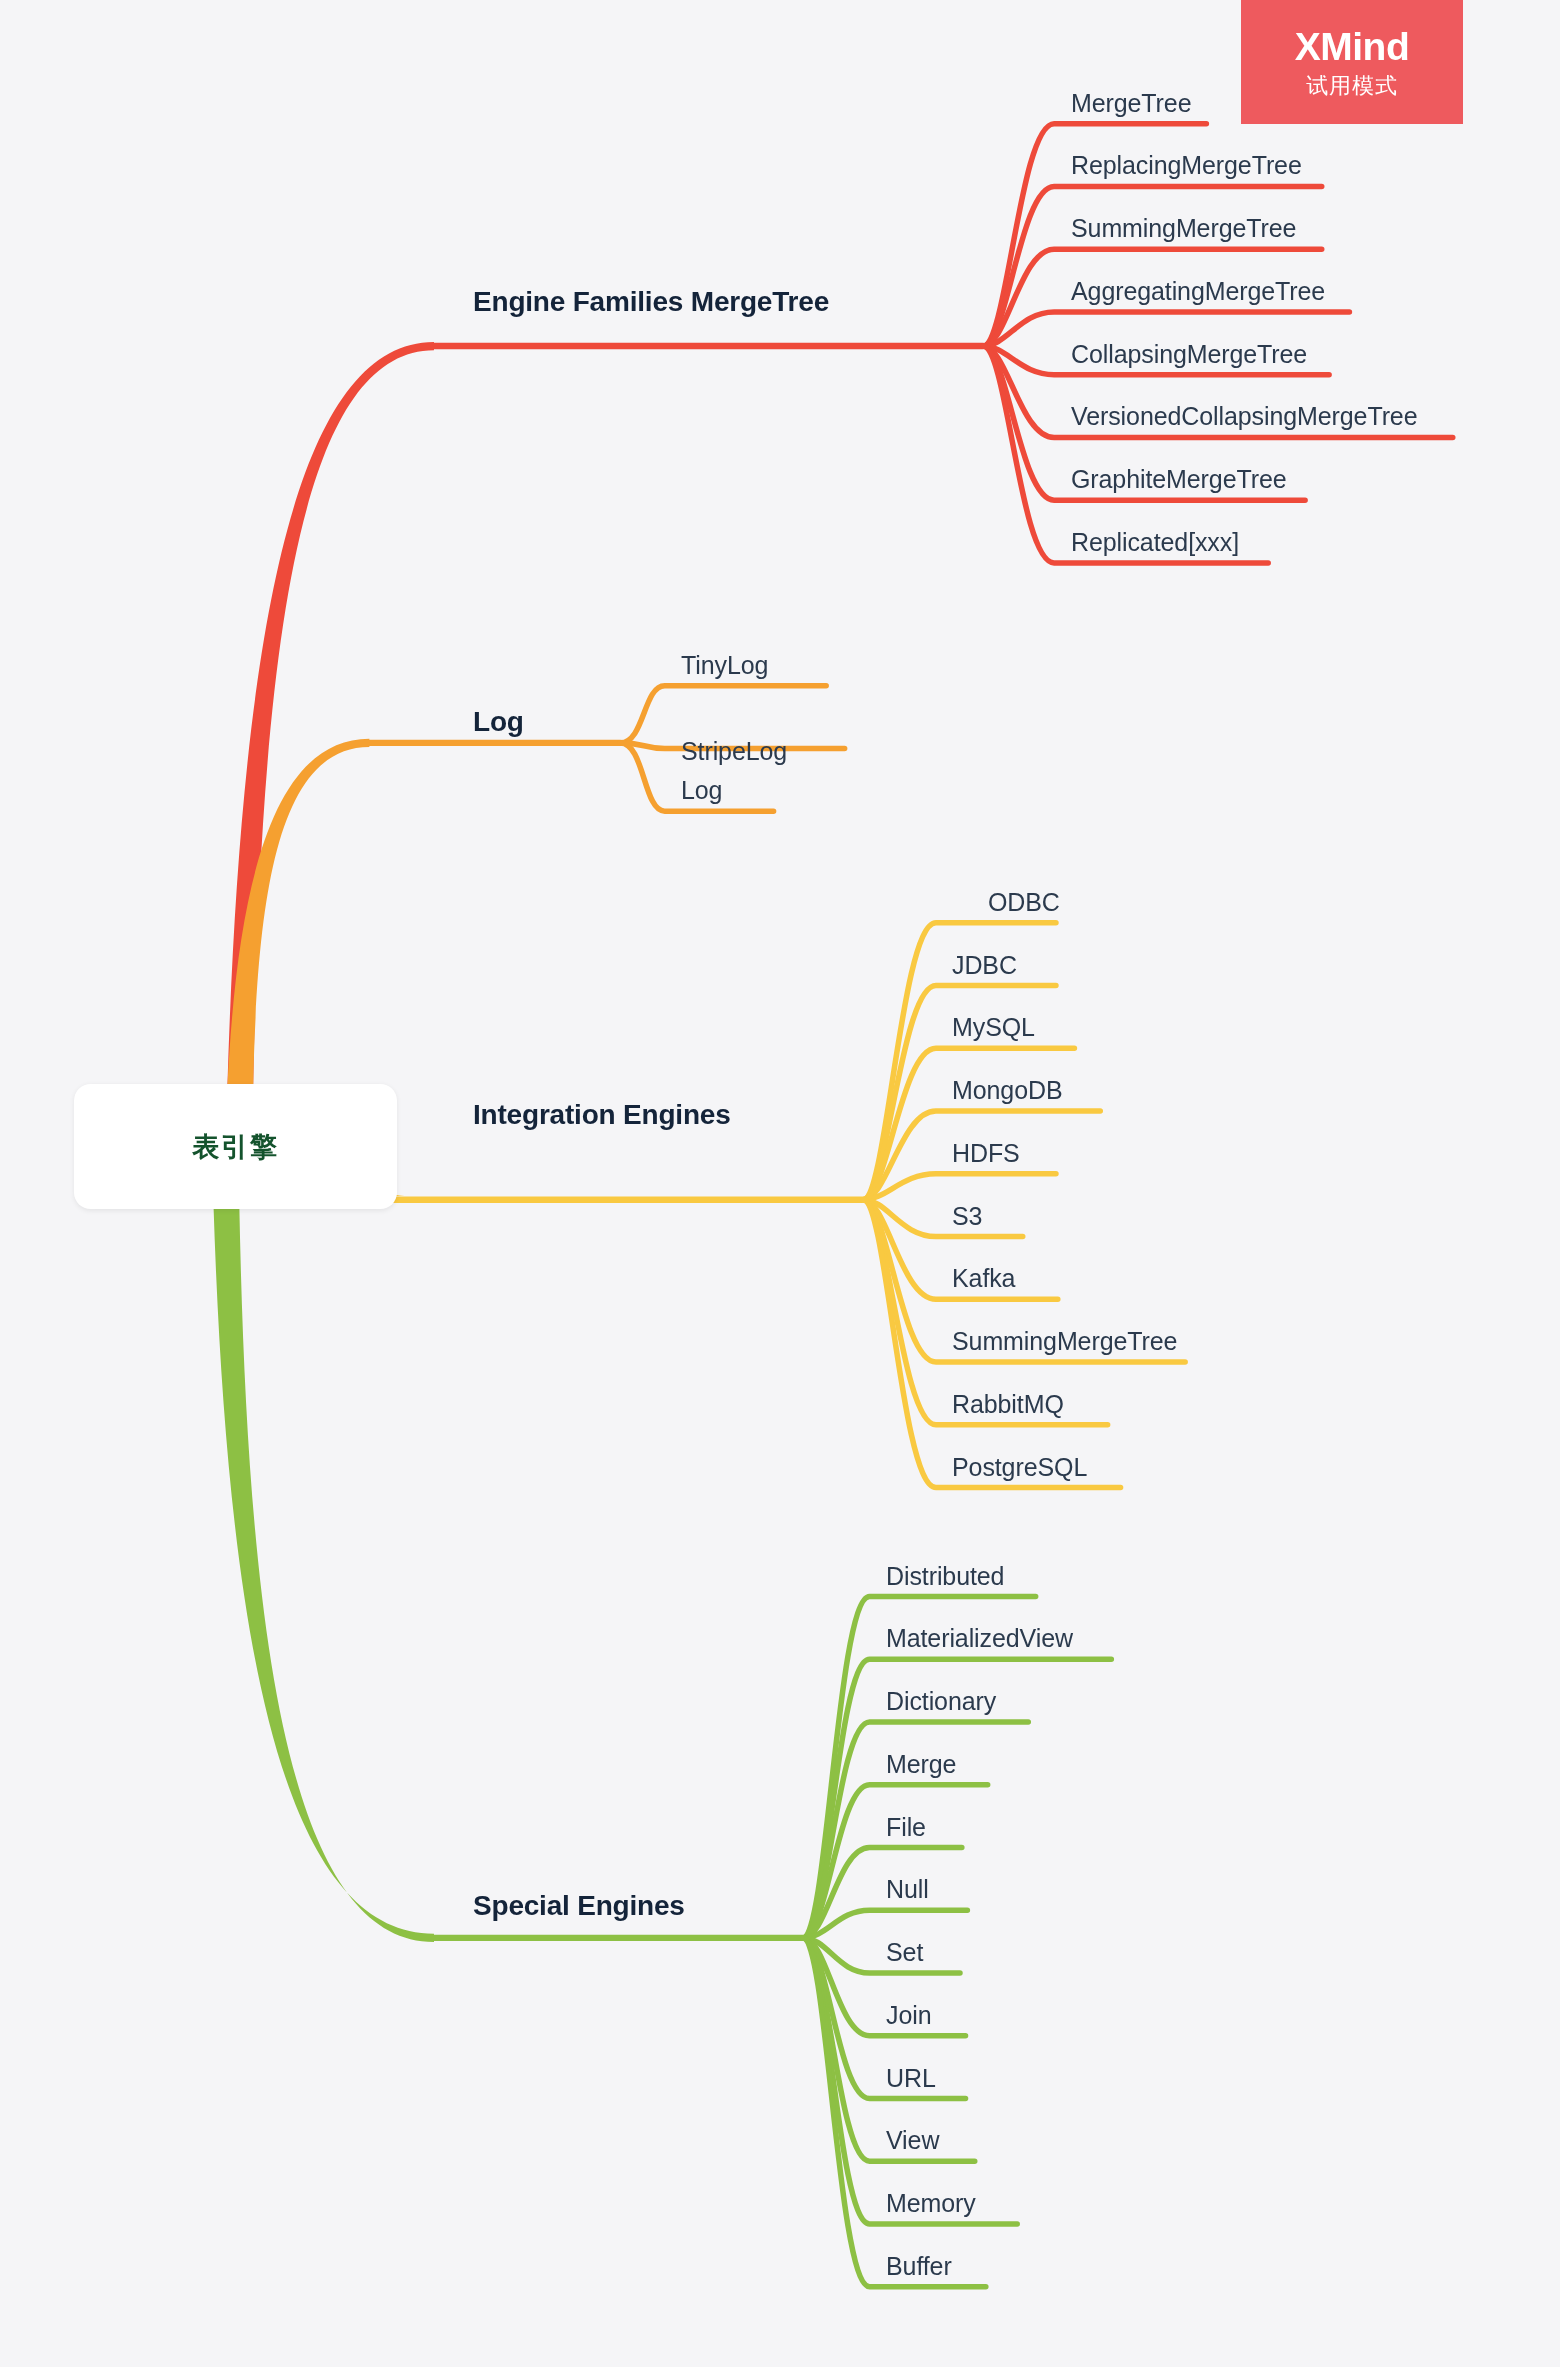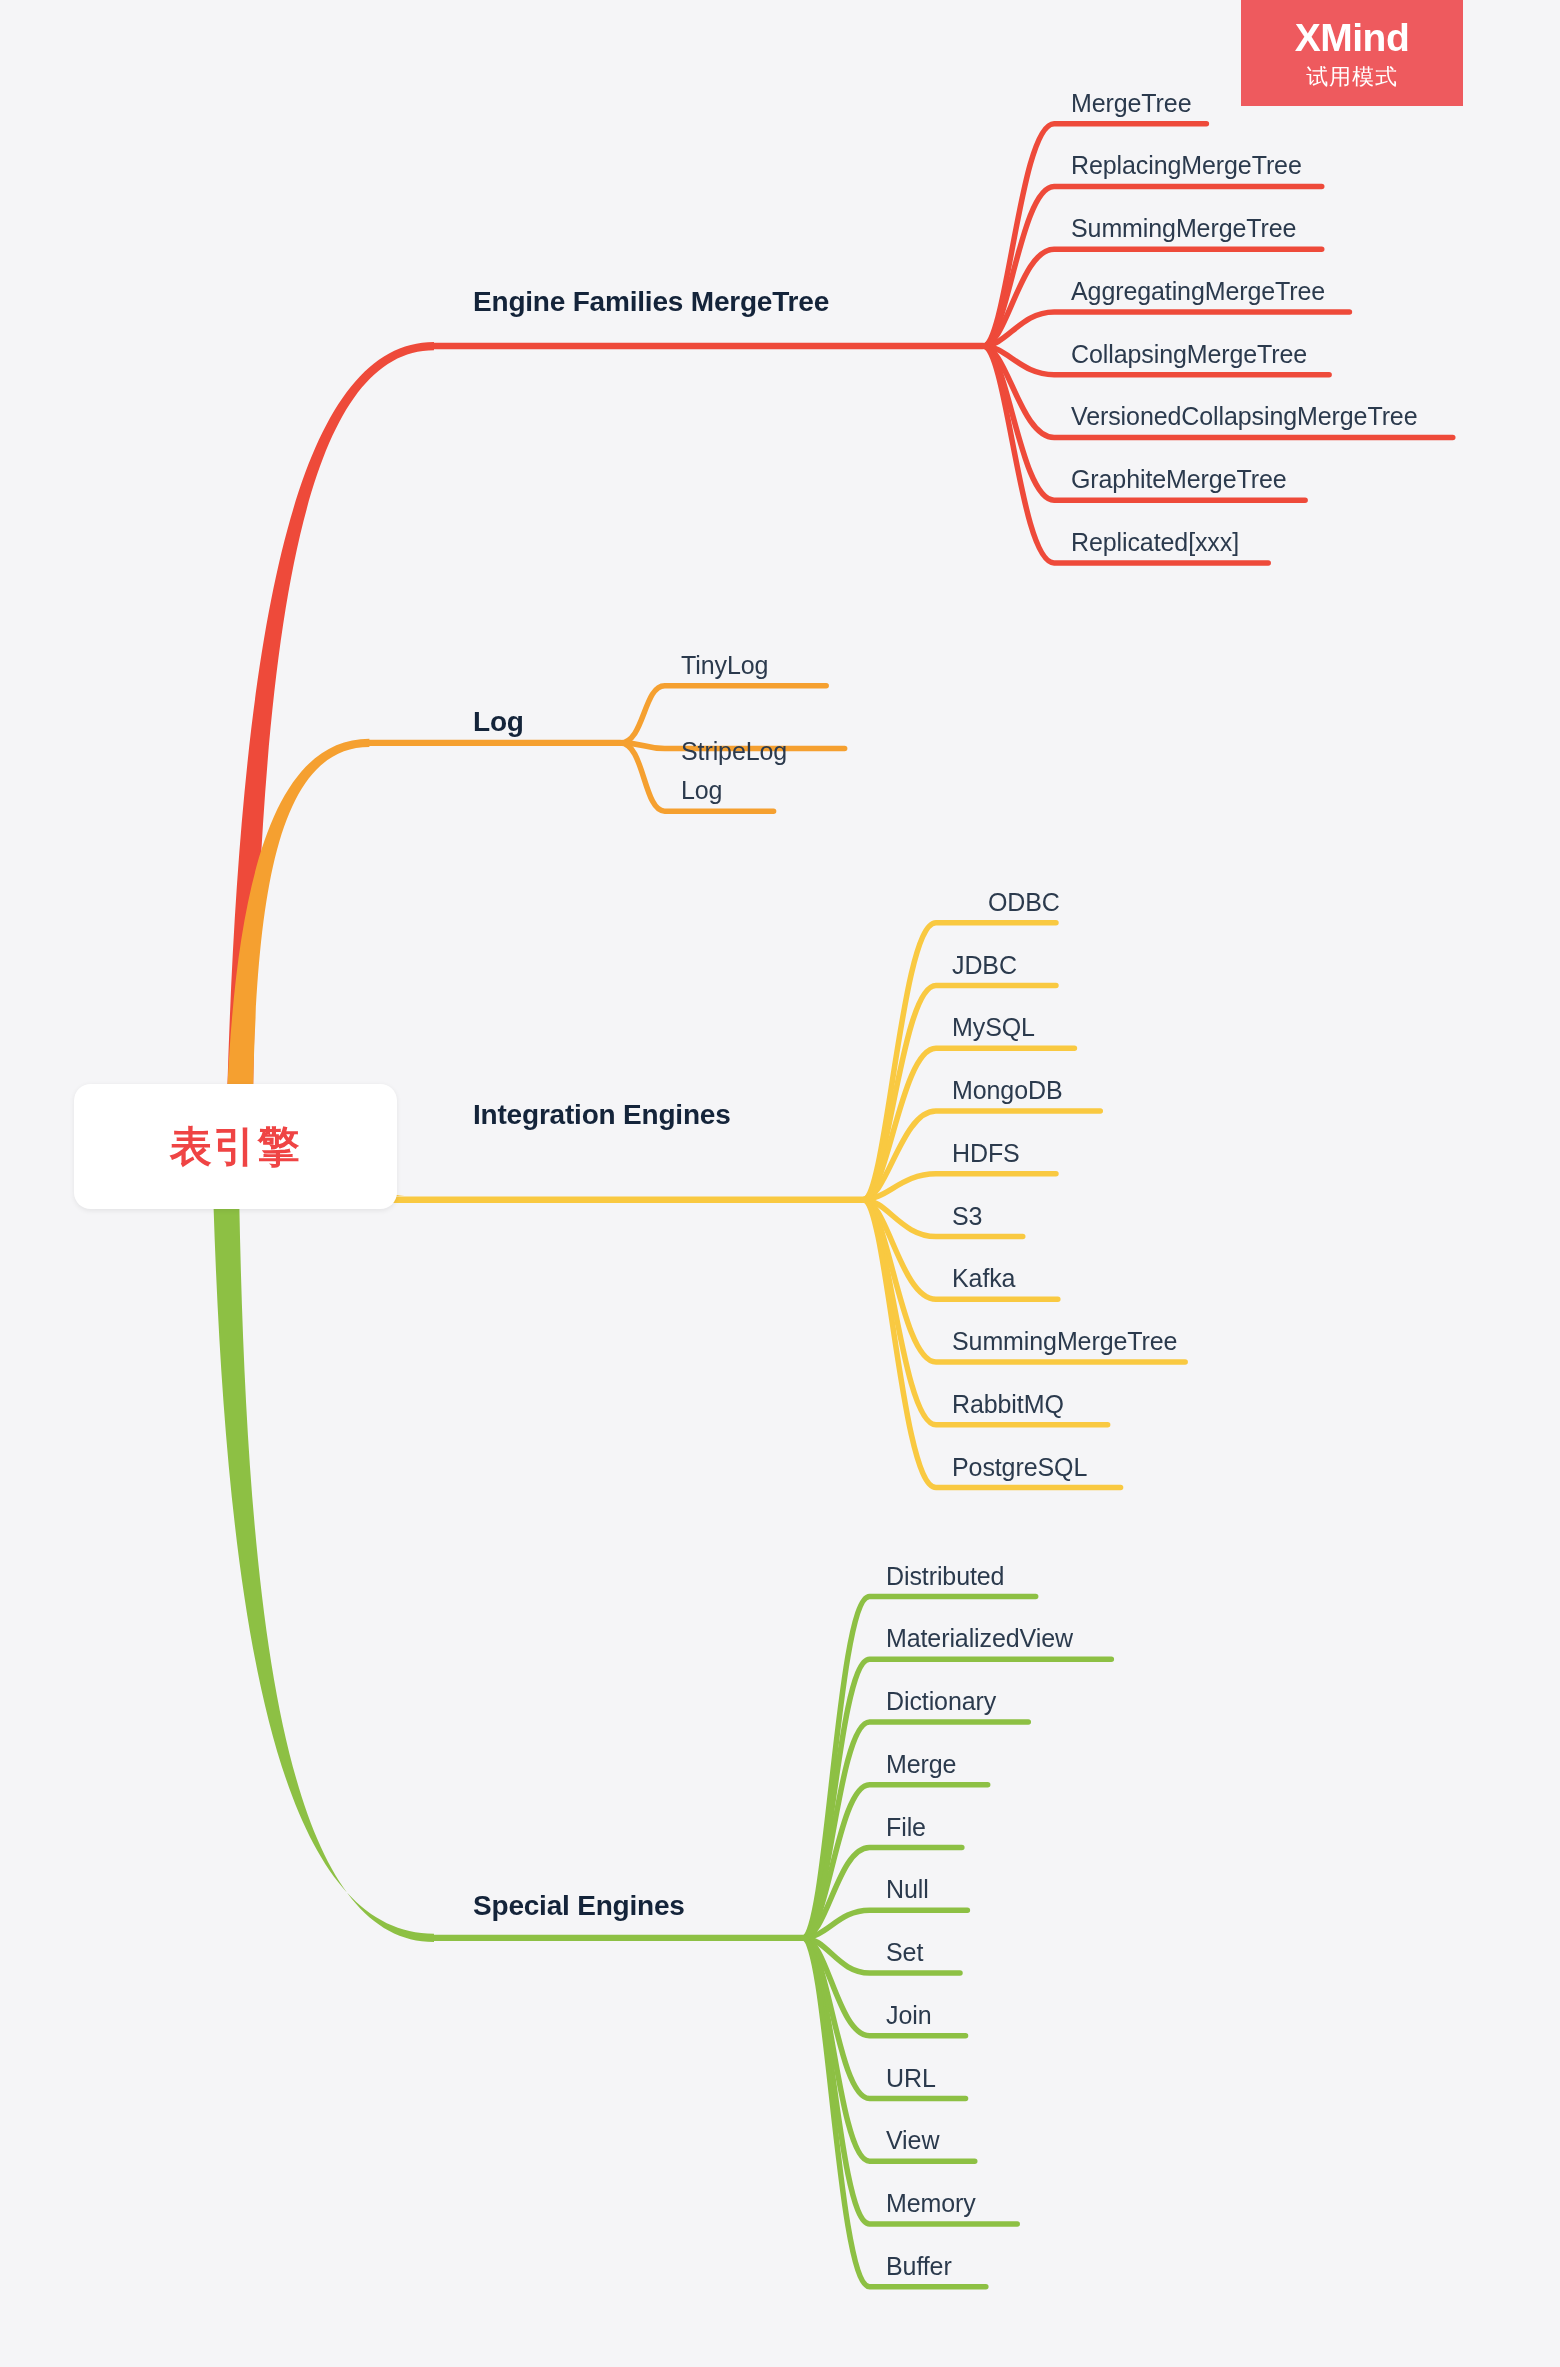--- a/index.html
+++ b/index.html
@@ -29,22 +29,22 @@
     border-radius: 16.6px;
     box-shadow: 0 1.8px 5.5px rgba(0,0,0,0.07);
     display: flex;
     align-items: center;
     justify-content: center;
     z-index: 5;
   }
   .root-label {
     font-family: "DejaVu Sans", "Liberation Sans", sans-serif;
     font-weight: 700;
-    font-size: 42px;
-    color: #ef4444;
+    font-size: 27px;
+    color: #14532d;
     letter-spacing: 1.8px;
     line-height: 1;
     white-space: nowrap;
   }
   .branch-label {
     position: absolute;
     font-family: "Liberation Sans", sans-serif;
     font-weight: 700;
     font-size: 28px;
     color: #14243a;
@@ -60,21 +60,21 @@
     color: #2b3a4d;
     white-space: nowrap;
     letter-spacing: -0.1px;
     z-index: 4;
   }
   .xmind-badge {
     position: absolute;
     left: 1241px;
     top: 0px;
     width: 222px;
-    height: 106px;
+    height: 124px;
     background: #ee5a5e;
     display: flex;
     flex-direction: column;
     align-items: center;
     justify-content: center;
     z-index: 10;
   }
   .xmind-badge .xm-title {
     font-family: "Liberation Sans", sans-serif;
     font-weight: 700;

